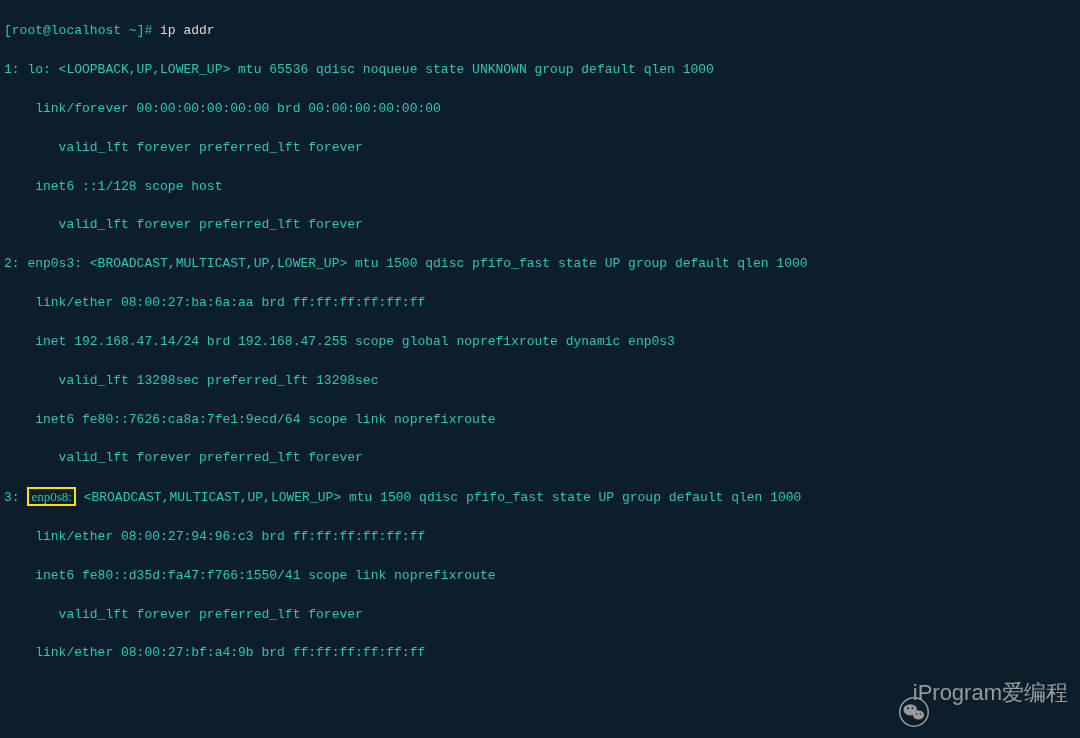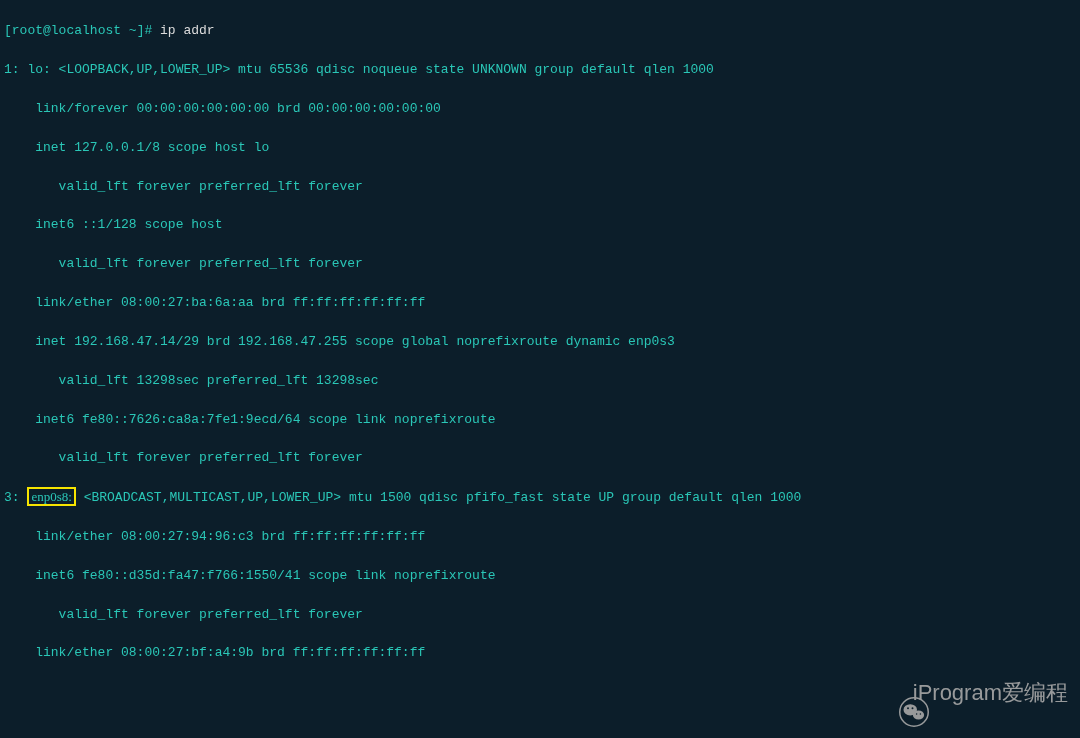--- a/index.html
+++ b/index.html
@@ -12,26 +12,26 @@
   .wm-icon{width:30px;height:30px;}
   .wm-icon svg{width:100%;height:100%;}
 </style>
 </head>
 <body>
 
 <div class="term">
 <div><span class="cyan">[<span>root@localhost</span> <span>~</span>]# </span><span class="white">ip addr</span></div>
 <div class="cyan">1: lo: &lt;LOOPBACK,UP,LOWER_UP&gt; mtu 65536 qdisc noqueue state UNKNOWN group default qlen 1000</div>
 <div class="cyan">    link/forever 00:00:00:00:00:00 brd 00:00:00:00:00:00</div>
-<div class="cyan">    inet 127.0.0.1/8 scope host lo</div>
 <div class="cyan">       valid_lft forever preferred_lft forever</div>
 <div class="cyan">    inet6 ::1/128 scope host</div>
 <div class="cyan">       valid_lft forever preferred_lft forever</div>
+<div class="cyan">2: enp0s3: &lt;BROADCAST,MULTICAST,UP,LOWER_UP&gt; mtu 1500 qdisc pfifo_fast state UP group default qlen 1000</div>
 <div class="cyan">    link/ether 08:00:27:ba:6a:aa brd ff:ff:ff:ff:ff:ff</div>
-<div class="cyan">    inet 192.168.47.14/29 brd 192.168.47.255 scope global noprefixroute dynamic enp0s3</div>
+<div class="cyan">    inet 192.168.47.14/24 brd 192.168.47.255 scope global noprefixroute dynamic enp0s3</div>
 <div class="cyan">       valid_lft 13298sec preferred_lft 13298sec</div>
 <div class="cyan">    inet6 fe80::7626:ca8a:7fe1:9ecd/64 scope link noprefixroute</div>
 <div class="cyan">       valid_lft forever preferred_lft forever</div>
 <div class="cyan"><span>3: </span><span class="box-y">enp0s8:</span><span> &lt;BROADCAST,MULTICAST,UP,LOWER_UP&gt; mtu 1500 qdisc pfifo_fast state UP group default qlen 1000</span></div>
 <div class="cyan">    link/ether 08:00:27:94:96:c3 brd ff:ff:ff:ff:ff:ff</div>
 <div class="cyan">    inet6 fe80::d35d:fa47:f766:1550/41 scope link noprefixroute</div>
 <div class="cyan">       valid_lft forever preferred_lft forever</div>
 <div class="cyan">    link/ether 08:00:27:bf:a4:9b brd ff:ff:ff:ff:ff:ff</div>
 
 

